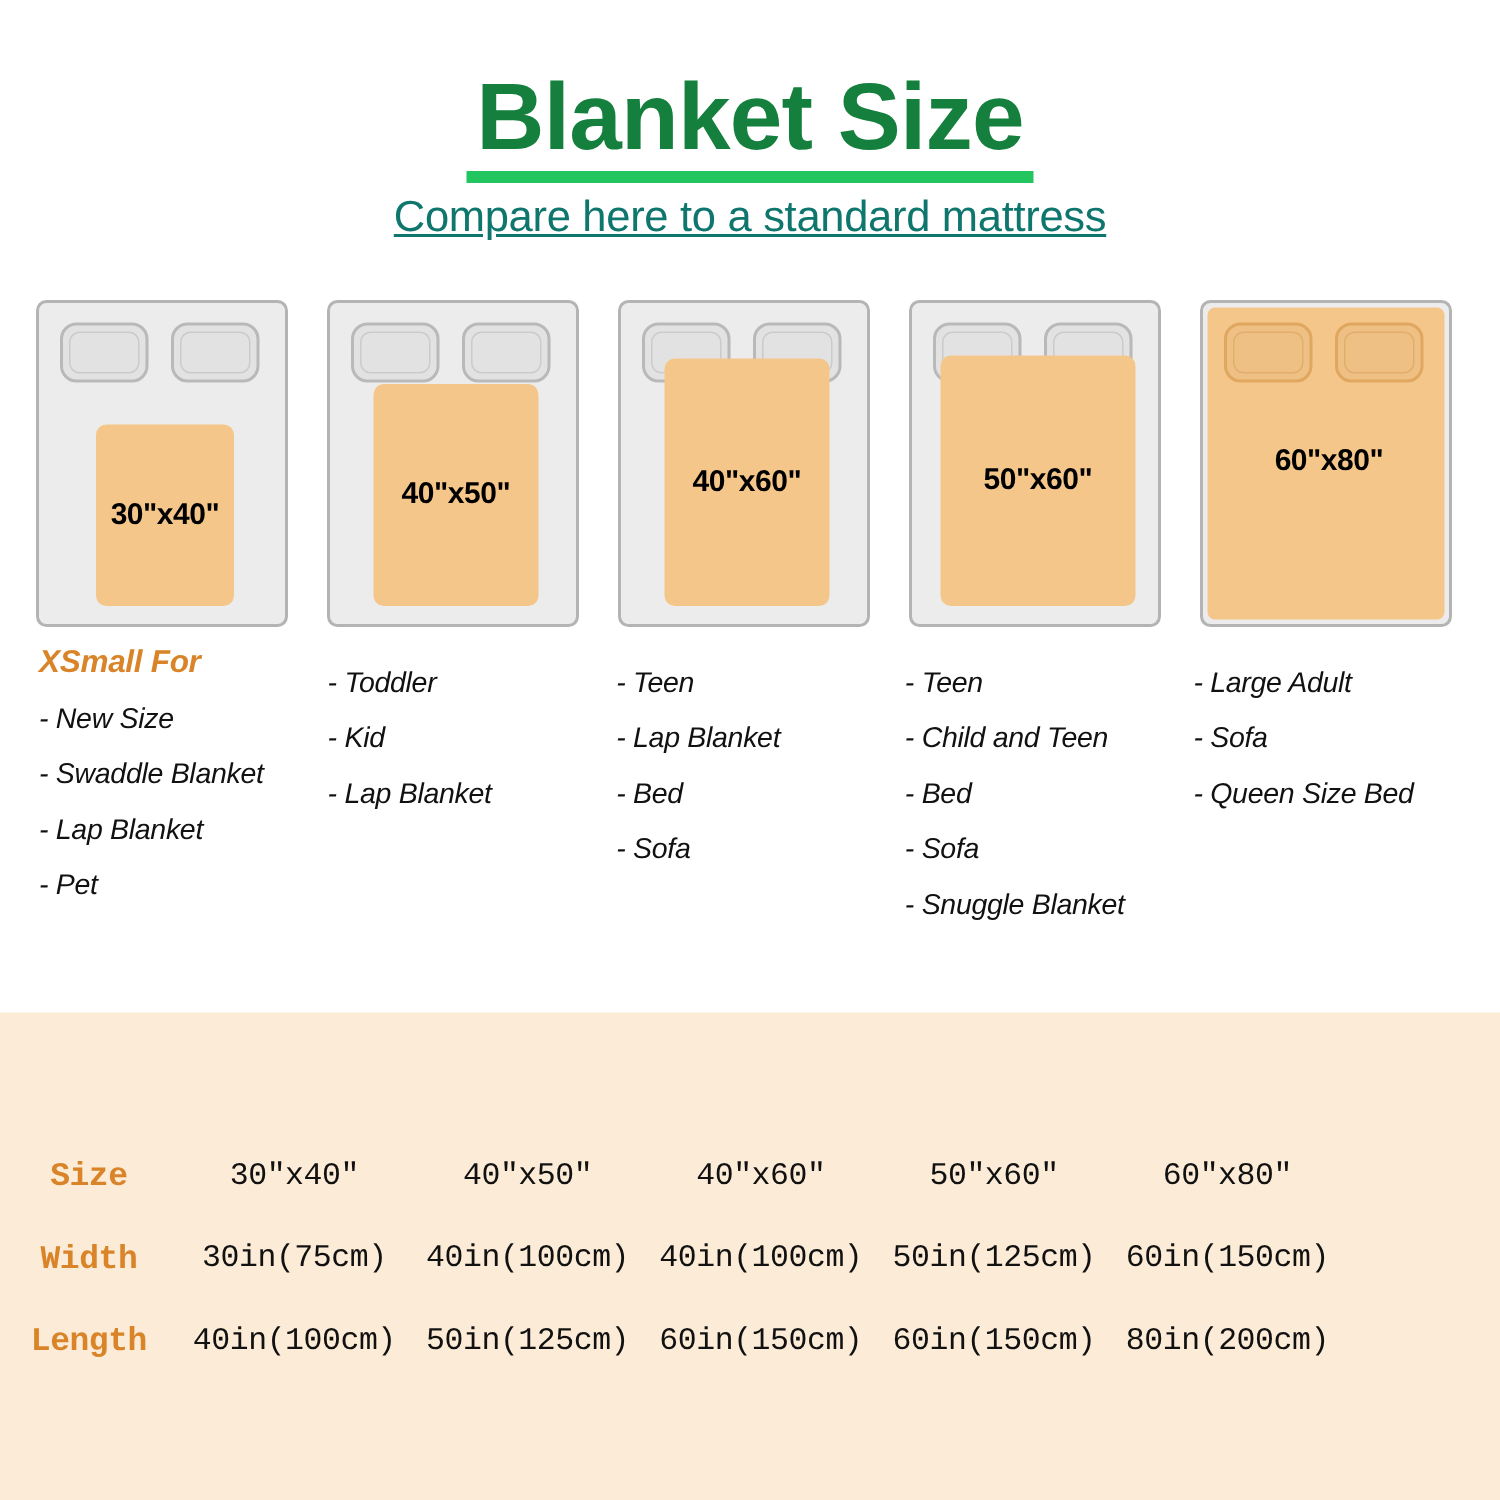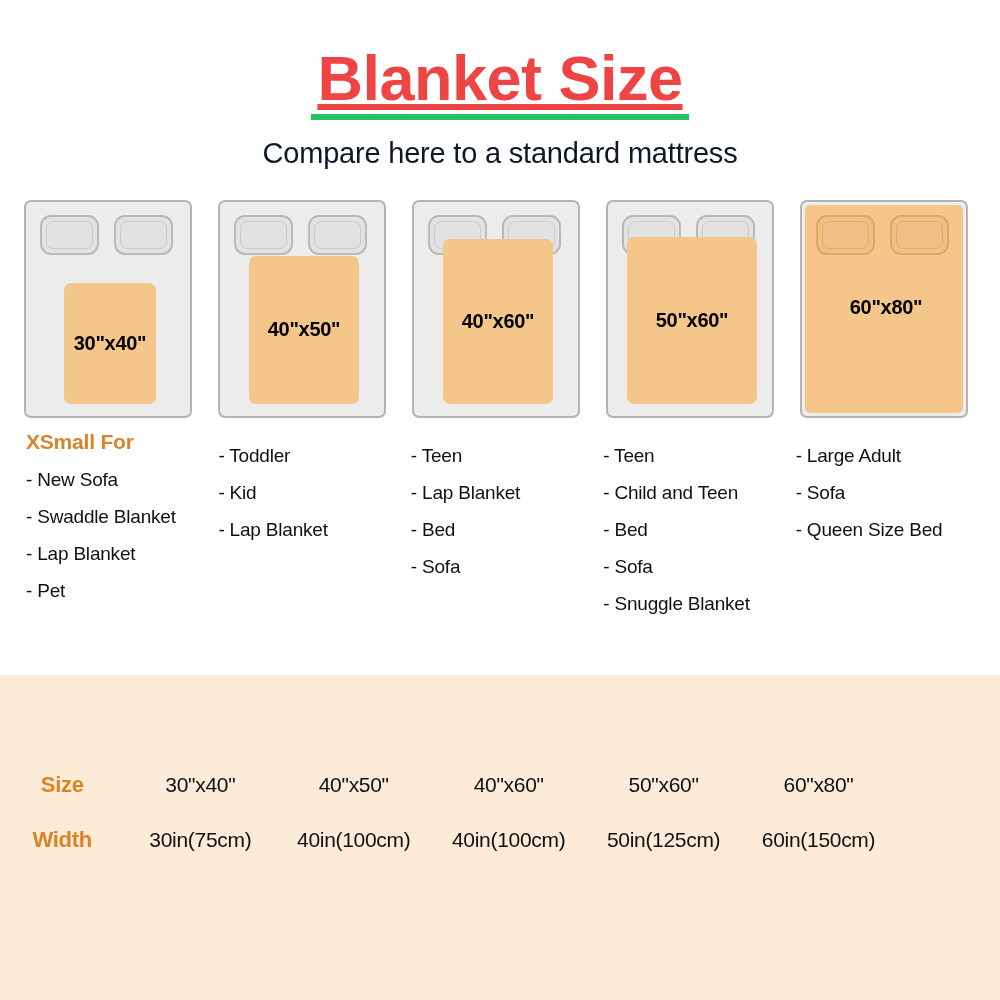--- a/index.html
+++ b/index.html
@@ -16,33 +16,33 @@
   }
 
   
   .header {
     padding-top: 46px;
     text-align: center;
   }
   .title {
     font-size: 63px;
     font-weight: bold;
-    color: #ef4444;
+    color: #15803d;
     letter-spacing: -0.5px;
     line-height: 1.02;
     display: inline-block;
     padding: 0 6px 4px 6px;
-    border-bottom: 6px solid #22c55e;
-    text-decoration: underline;
+    border-bottom: 8px solid #22c55e;
   }
   .subtitle {
     font-size: 29px;
-    color: #0f172a;
-    margin-top: 17px;
+    color: #0f766e;
+    margin-top: 7px;
     letter-spacing: -0.2px;
+    text-decoration: underline;
   }
 
   
   .beds-row {
     position: absolute;
     top: 200px;
     left: 0;
     width: 1000px;
     height: 222px;
     display: flex;
@@ -119,20 +119,21 @@
     border-radius: 0;
   }
 
   
   .desc-row {
     position: absolute;
     top: 430px;
     left: 0;
     width: 968px;
     display: flex;
+    font-style: italic;
   }
   .desc-cell {
     width: 194px;
     padding-left: 26px;
     box-sizing: border-box;
   }
   .desc-cell.wide { width: 200px; }
   .desc-title {
     font-size: 21px;
     font-weight: bold;
@@ -161,20 +162,21 @@
     width: 1000px;
     height: 325px;
     background: #FCEBD6;
   }
   .size-table {
     position: absolute;
     top: 82px;
     left: 0;
     width: 896px;
     border-collapse: collapse;
+    font-family: Liberation Mono, monospace;
   }
   .size-table td {
     text-align: center;
     font-size: 21px;
     color: #111111;
     padding: 0;
     height: 55px;
     vertical-align: middle;
     letter-spacing: -0.3px;
     white-space: nowrap;
@@ -246,21 +248,21 @@
         <span class="blanket-label">60"x80"</span>
       </div>
     </div>
   </div>
 </div>
 
 <div class="desc-row">
   <div class="desc-cell">
     <div class="desc-title">XSmall For</div>
     <ul class="desc-list">
-      <li>- New Sofa</li>
+      <li>- New Size</li>
       <li>- Swaddle Blanket</li>
       <li>- Lap Blanket</li>
       <li>- Pet</li>
     </ul>
   </div>
   <div class="desc-cell">
     <ul class="desc-list">
       <li>- Toddler</li>
       <li>- Kid</li>
       <li>- Lap Blanket</li>
@@ -304,15 +306,23 @@
         <td class="val">60"x80"</td>
       </tr>
       <tr>
         <td class="rowlabel">Width</td>
         <td class="val">30in(75cm)</td>
         <td class="val">40in(100cm)</td>
         <td class="val">40in(100cm)</td>
         <td class="val">50in(125cm)</td>
         <td class="val">60in(150cm)</td>
       </tr>
+      <tr>
+        <td class="rowlabel">Length</td>
+        <td class="val">40in(100cm)</td>
+        <td class="val">50in(125cm)</td>
+        <td class="val">60in(150cm)</td>
+        <td class="val">60in(150cm)</td>
+        <td class="val">80in(200cm)</td>
+      </tr>
     </tbody>
   </table>
 </div>
 
 </body></html>

